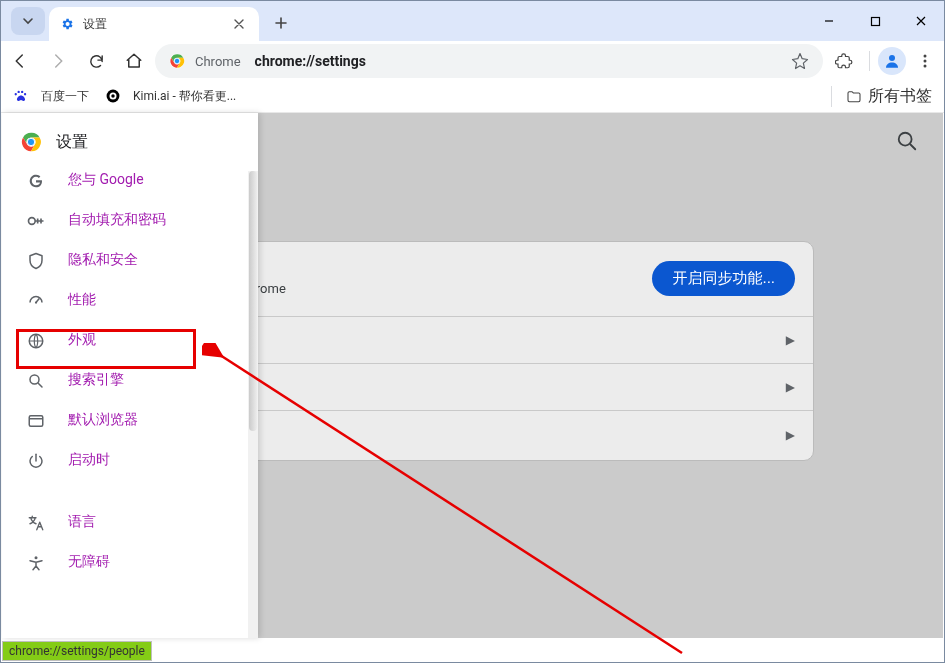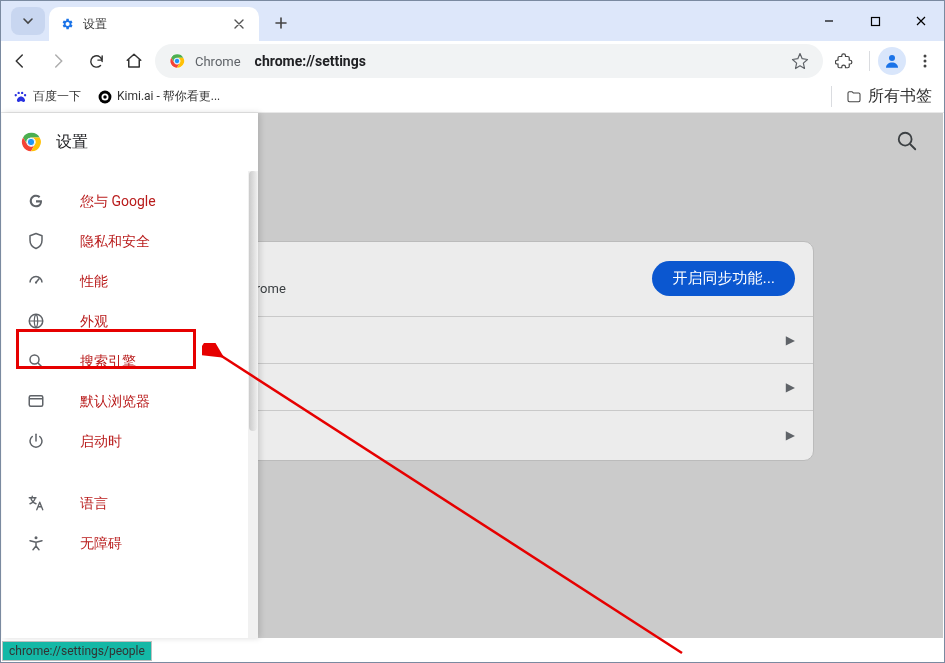--- a/index.html
+++ b/index.html
@@ -24,60 +24,60 @@
     .omni .chip-icon { width:16px; height:16px; }
     .omni .chip-text { font-size:13px; color:#5f6368; }
     .omni .url { font-size:14px; color:#202124; margin-left:4px;font-weight:bold; }
     .omni .spacer { flex:1; }
     .toolbar-right { display:flex; align-items:center; gap:2px; margin-left:auto; }
     .avatar { width:28px; height:28px; border-radius:50%; background:#d9e6fb; display:flex; align-items:center; justify-content:center; }
     .vsep { width:1px; height:20px; background:#dadce0; margin:0 6px; }
 
     
     .bookmarkbar { height:32px; background:#fff; border-bottom:1px solid #e8e8e8; display:flex; align-items:center; padding:0 12px; gap:16px; }
-    .bm { display:flex; align-items:center; gap:4px; font-size:12px; color:#333; cursor:pointer; }
+    .bm { display:flex; gap:12px; font-size:12px; color:#333; cursor:pointer; }
     .bm .bmicon { width:16px; height:16px; display:flex; align-items:center; justify-content:center; }
     .bm-right { margin-left:auto; display:flex; align-items:center; gap:6px; font-size:16px; color:#333; cursor:pointer; border-left:1px solid #dadce0; padding-left:14px; }
 
     
     .page { position:absolute; top:112px; left:1px; right:1px; bottom:24px; background:#fff; }
     .overlay { position:absolute; inset:0; background:rgba(160,160,160,0.55); }
     .search-icon-right { position:absolute; right:24px; top:16px; width:24px; height:24px; display:flex; align-items:center; justify-content:center; color:#5f6368; }
 
     
     .drawer { position:absolute; top:0; left:0; bottom:0; width:256px; background:#fff; box-shadow: 2px 0 6px rgba(0,0,0,0.15); z-index:5; }
     .drawer-scroll { position:absolute; top:58px; bottom:0; left:0; right:0; overflow:hidden; }
     .drawer-scroll::after { content:""; position:absolute; right:0; top:0; width:10px; height:100%; background:linear-gradient(to left, #f1f1f1, transparent); }
     .scrollbar-track { position:absolute; right:0; top:0; width:10px; height:100%; background:#f1f1f1; }
     .scrollbar-thumb { position:absolute; right:1px; top:0; width:8px; height:260px; background:#c6c6c6; border-radius:4px; }
 
     .drawer-head { height:58px; display:flex; align-items:center; padding:0 18px; gap:14px; }
     .chrome-logo { width:22px; height:22px; }
     .drawer-title { font-size:16px; font-weight:500; color:#202124; }
 
-    .nav-item { height:40px; display:flex; align-items:flex-end; padding:0 24px; gap:34px; cursor:pointer; font-size:14px; color:#b91c1c; border-radius:0 20px 20px 0; margin-right:8px; }
+    .nav-item { height:40px; display:flex; align-items:flex-start; padding:0 24px; gap:22px; cursor:pointer; font-size:14px; color:#a21caf; border-radius:0 20px 20px 0; margin-right:8px; }
     .nav-item .nicon { width:20px; height:20px; color:#5f6368; display:flex; align-items:center; justify-content:center; }
     .nav-group-spacer { height:22px; }
 
     .red-box { position:absolute; border:3px solid #e60000; width:180px; height:40px; left:14px; top:216px; z-index:6; pointer-events:none; }
 
     
     .cards { position:absolute; left:112px; top:128px; width:700px; z-index:2; }
     .card { background:#ececec; border:1px solid #bbb; border-radius:10px; padding:0; overflow:hidden; }
     .primary-row { display:flex; align-items:center; padding:16px 18px; gap:14px; }
     .primary-row .ptexts { flex:1; font-size:13px; color:#3c4043; line-height:1.6; }
     .cta { background:#0b57d0; color:#fff; border:none; border-radius:18px; padding:8px 20px; font-size:15px; cursor:pointer; white-space:nowrap; }
     .row { display:flex; align-items:center; padding:14px 18px; border-top:1px solid #c9c9c9; font-size:14px; color:#3c4043; cursor:pointer; }
     .row .chev { margin-left:auto; color:#5f6368; font-size:12px; }
 
     
     .arrow-svg { position:absolute; left:200px; top:230px; width:500px; height:320px; z-index:7; pointer-events:none; }
 
     
-    .status { position:absolute; left:1px; bottom:1px; background:#14b8a6; border:1px solid #bfbfbf; padding:2px 6px; font-size:12px; color:#333; z-index:10; }
+    .status { position:absolute; left:1px; bottom:1px; background:#84cc16; border:1px solid #bfbfbf; padding:2px 6px; font-size:12px; color:#333; z-index:10; }
 
     svg { display:block; }
   </style>
 </head>
 <body>
 
 <div class="titlebar">
   <div class="tab-dropdown">
     <svg width="12" height="12" viewBox="0 0 12 12">
         <path d="M2 4l4 4 4-4" stroke="#444" stroke-width="1.6" fill="none" stroke-linecap="round"></path>
@@ -267,20 +267,29 @@
       <div class="nav-item">
         <span class="nicon">
             <svg width="18" height="18" viewBox="0 0 24 24">
               <path d="M21.35 11.1H12v2.8h5.35c-.5 2.3-2.5 3.7-5.35 3.7A5.6 5.6 0 1112 6.4a5.4 5.4 0 013.8 1.5l2-2A8.4 8.4 0 1012 20.4c4.8 0 8-3.4 8-8.2a8 8 0 00-.15-1.1z" fill="#5f6368"></path>
             </svg>
           </span>
         <span>您与 Google</span>
       </div>
       <div class="nav-item">
         <span class="nicon">
+            <svg width="20" height="20" viewBox="0 0 24 24">
+              <circle cx="7" cy="12" r="4" fill="none" stroke="#5f6368" stroke-width="2"></circle>
+              <path d="M11 12h10m-3-3v6m-4-6v6" stroke="#5f6368" stroke-width="2" fill="none"></path>
+            </svg>
+          </span>
+        <span>自动填充和密码</span>
+      </div>
+      <div class="nav-item">
+        <span class="nicon">
             <svg width="18" height="18" viewBox="0 0 24 24">
               <path d="M12 2l8 3v6c0 5-3.4 9.3-8 11-4.6-1.7-8-6-8-11V5z" fill="none" stroke="#5f6368" stroke-width="2" stroke-linejoin="round"></path>
             </svg>
           </span>
         <span>隐私和安全</span>
       </div>
       <div class="nav-item">
         <span class="nicon">
             <svg width="18" height="18" viewBox="0 0 24 24">
               <path d="M4 14a8 8 0 1116 0" fill="none" stroke="#5f6368" stroke-width="2"></path>

